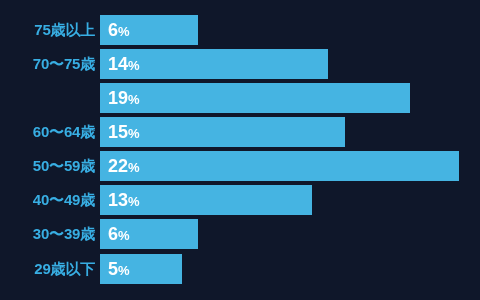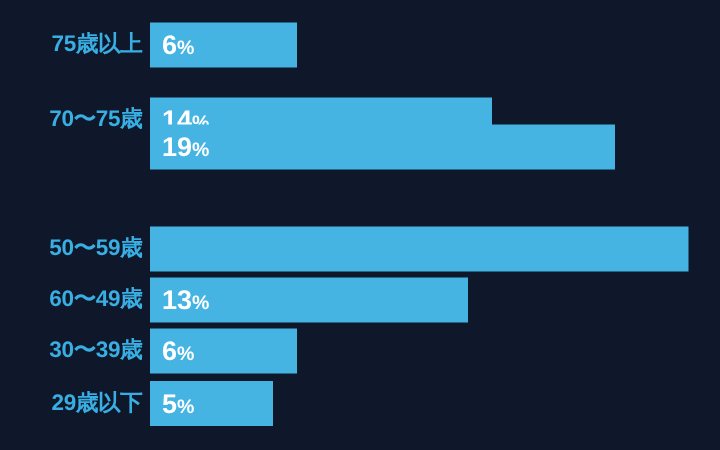--- a/index.html
+++ b/index.html
@@ -73,45 +73,53 @@
 <div id="chart-root">
 
   <div class="bar-row" style="top:15px;">
     <div class="cat-label">75歳以上</div>
     <div class="bar-track" style="width: 98px;">
       <div class="bar-fill" style="width: 98px;"></div>
       <div class="bar-value"><span>6</span><span class="pct-sign">%</span></div>
     </div>
   </div>
 
-  <div class="bar-row" style="top:65px;">
+  <div class="bar-row" style="top:49px;">
     <div class="cat-label">70〜75歳</div>
     <div class="bar-track" style="width: 228px; padding-left: 31px;">
       <div class="bar-fill" style="width: 228px;"></div>
       <div class="bar-value"><span>14</span><span class="pct-sign">%</span></div>
     </div>
   </div>
 
   <div class="bar-row" style="top:83px;">
     <div class="bar-track" style="width: 310px; padding-left: 40px;">
       <div class="bar-fill" style="width: 310px;"></div>
       <div class="bar-value"><span>19</span><span class="pct-sign">%</span></div>
     </div>
   </div>
 
+  <div class="bar-row" style="top:117px;">
+    <div class="cat-label">60〜64歳</div>
+    <div class="bar-track" style="width: 245px;">
+      <div class="bar-fill" style="width: 245px;"></div>
+      <div class="bar-value"><span>15</span><span class="pct-sign">%</span></div>
+    </div>
+  </div>
 
   <div class="bar-row" style="top:151px;">
     <div class="cat-label">50〜59歳</div>
     <div class="bar-track" style="width: 359px;">
       <div class="bar-fill" style="width: 359px;"></div>
+      <div class="bar-value"><span>22</span><span class="pct-sign">%</span></div>
     </div>
   </div>
 
   <div class="bar-row" style="top:185px;">
-    <div class="cat-label">60〜49歳</div>
+    <div class="cat-label">40〜49歳</div>
     <div class="bar-track" style="width: 249px;">
       <div class="bar-fill" style="width: 212px;"></div>
       <div class="bar-value"><span>13</span><span class="pct-sign">%</span></div>
     </div>
   </div>
 
   <div class="bar-row" style="top:219px;">
     <div class="cat-label">30〜39歳</div>
     <div class="bar-track" style="width: 98px;">
       <div class="bar-fill" style="width: 98px;"></div>

